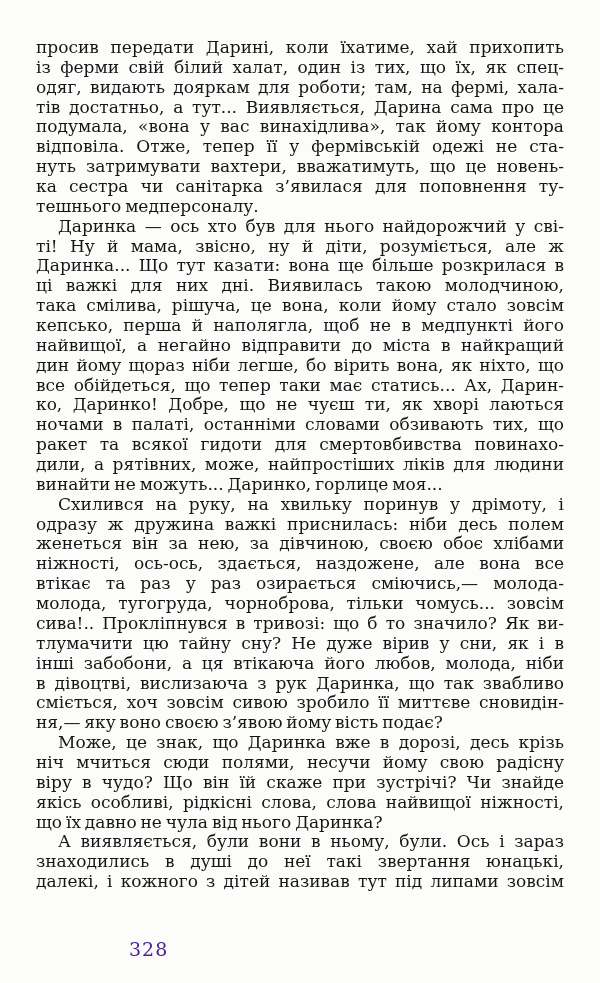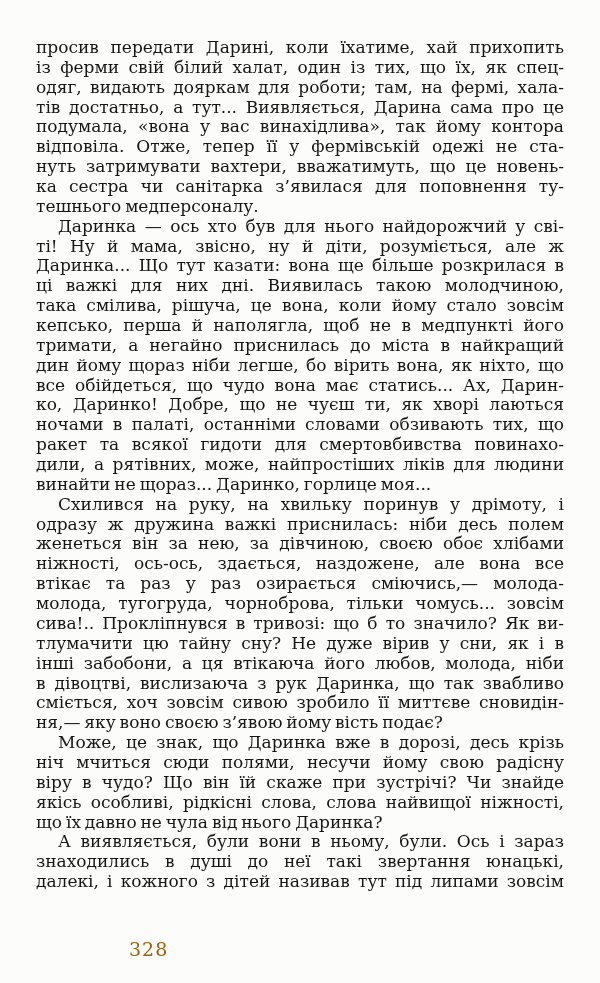--- a/index.html
+++ b/index.html
@@ -42,21 +42,21 @@
   .line.indent {
     box-sizing: border-box;
     padding-left: 22px;
   }
   .page-number {
     position: absolute;
     left: 129px;
     top: 938px;
     font-size: 19px;
     letter-spacing: 1px;
-    color: #a16207;
+    color: #4c1d95;
   }
 </style>
 </head>
 <body>
 
 <div class="page">
   <div class="text-block" id="text-block">
       <div class="line">просив передати Дарині, коли їхатиме, хай прихопить</div>
       <div class="line">із ферми свій білий халат, один із тих, що їх, як спец-</div>
       <div class="line">одяг, видають дояркам для роботи; там, на фермі, хала-</div>
@@ -65,28 +65,28 @@
       <div class="line">відповіла. Отже, тепер її у фермівській одежі не ста-</div>
       <div class="line">нуть затримувати вахтери, вважатимуть, що це новень-</div>
       <div class="line">ка сестра чи санітарка з’явилася для поповнення ту-</div>
       <div class="line end">тешнього медперсоналу.</div>
       <div class="line indent">Даринка — ось хто був для нього найдорожчий у сві-</div>
       <div class="line">ті! Ну й мама, звісно, ну й діти, розуміється, але ж</div>
       <div class="line">Даринка... Що тут казати: вона ще більше розкрилася в</div>
       <div class="line">ці важкі для них дні. Виявилась такою молодчиною,</div>
       <div class="line">така смілива, рішуча, це вона, коли йому стало зовсім</div>
       <div class="line">кепсько, перша й наполягла, щоб не в медпункті його</div>
-      <div class="line">тримати, а негайно приснилась до міста в найкращий</div>
+      <div class="line">найвищої, а негайно відправити до міста в найкращий</div>
       <div class="line">дин йому щораз ніби легше, бо вірить вона, як ніхто, що</div>
-      <div class="line">все обійдеться, що чудо вона має статись... Ах, Дарин-</div>
+      <div class="line">все обійдеться, що тепер таки має статись... Ах, Дарин-</div>
       <div class="line">ко, Даринко! Добре, що не чуєш ти, як хворі лаються</div>
       <div class="line">ночами в палаті, останніми словами обзивають тих, що</div>
       <div class="line">ракет та всякої гидоти для смертовбивства повинахо-</div>
       <div class="line">дили, а рятівних, може, найпростіших ліків для людини</div>
-      <div class="line end">винайти не щораз... Даринко, горлице моя...</div>
+      <div class="line end">винайти не можуть... Даринко, горлице моя...</div>
       <div class="line indent">Схилився на руку, на хвильку поринув у дрімоту, і</div>
       <div class="line">одразу ж дружина важкі приснилась: ніби десь полем</div>
       <div class="line">женеться він за нею, за дівчиною, своєю обоє хлібами</div>
       <div class="line">ніжності, ось-ось, здається, наздожене, але вона все</div>
       <div class="line">втікає та раз у раз озирається сміючись,— молода-</div>
       <div class="line">молода, тугогруда, чорноброва, тільки чомусь... зовсім</div>
       <div class="line">сива!.. Прокліпнувся в тривозі: що б то значило? Як ви-</div>
       <div class="line">тлумачити цю тайну сну? Не дуже вірив у сни, як і в</div>
       <div class="line">інші забобони, а ця втікаюча його любов, молода, ніби</div>
       <div class="line">в дівоцтві, вислизаюча з рук Даринка, що так звабливо</div>

